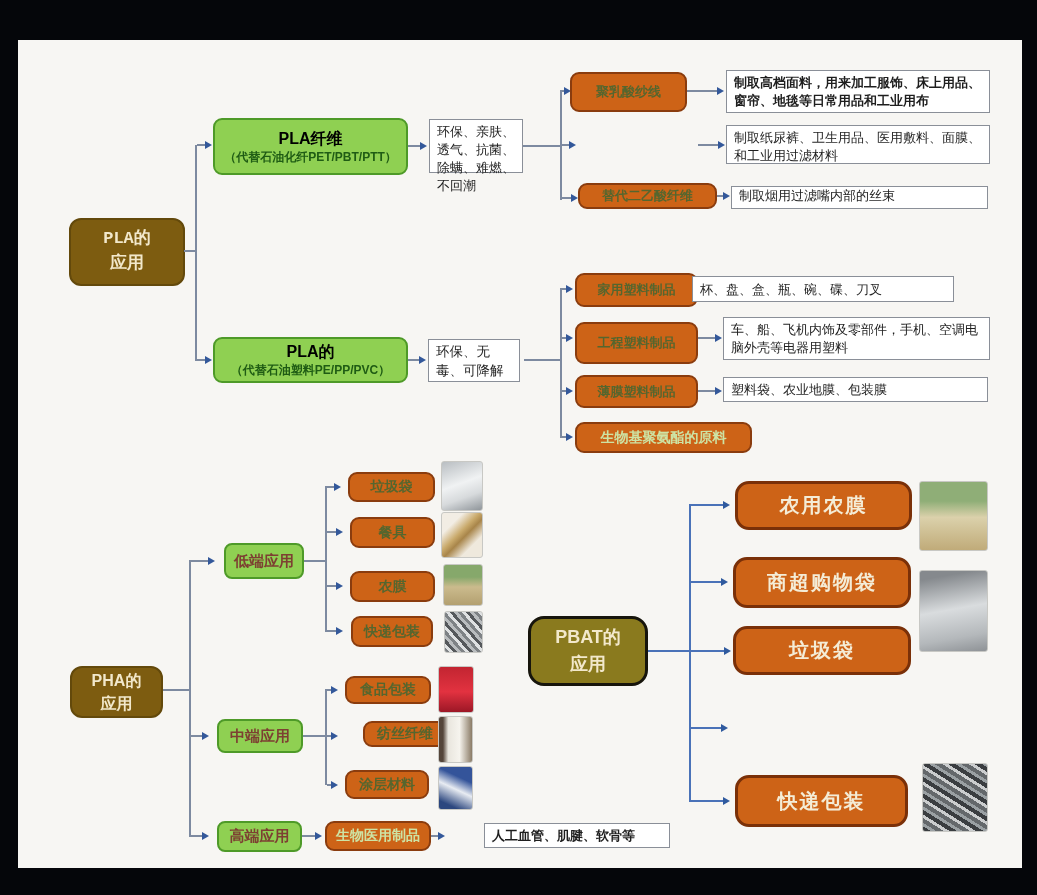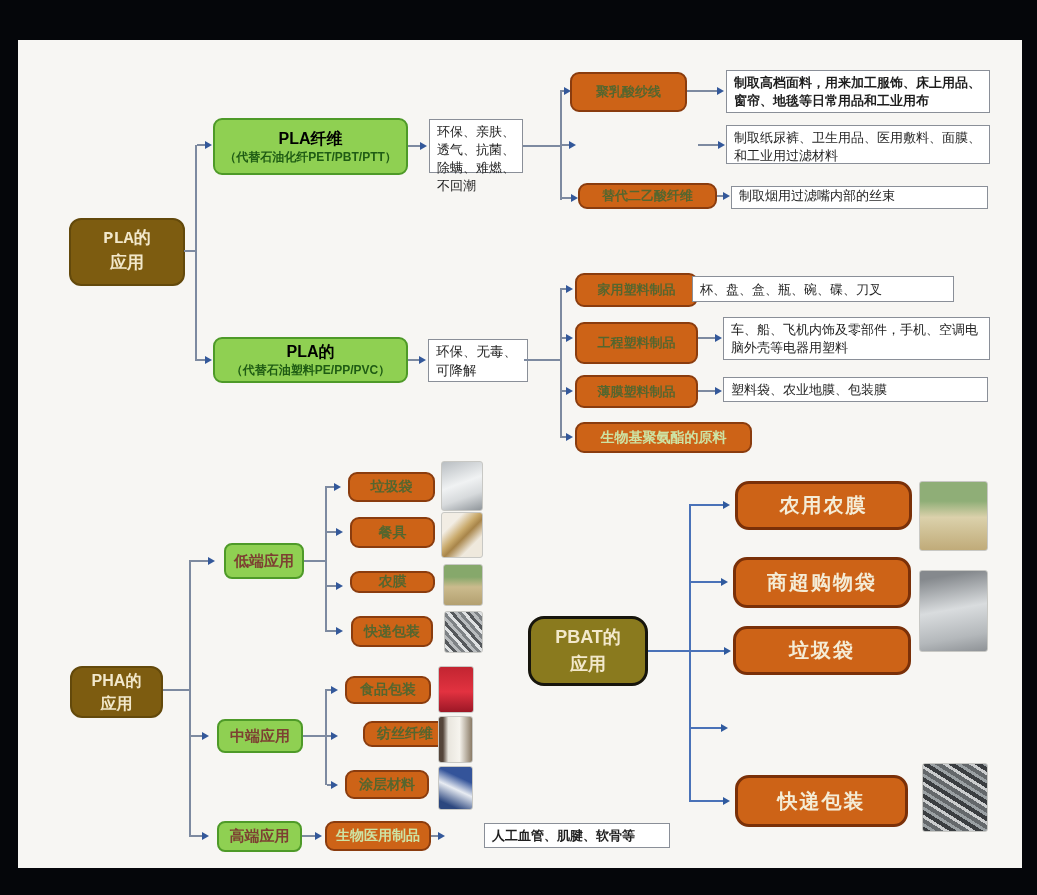--- a/index.html
+++ b/index.html
@@ -84,21 +84,21 @@
   <div class="abs hl" style="left:717px;top:195px;width:7px;"></div>
   <div class="abs ah" style="left:723px;top:192px;"></div>
   <div class="abs wbox" style="left:731px;top:186px;width:257px;height:23px;padding-top:0;">制取烟用过滤嘴内部的丝束</div>
 
   <div class="abs green" style="left:213px;top:337px;width:195px;height:46px;">
     <span class="t1">PLA的</span>
     <span class="t2">（代替石油塑料PE/PP/PVC）</span>
   </div>
   <div class="abs hl" style="left:408px;top:359px;width:12px;"></div>
   <div class="abs ah" style="left:419px;top:356px;"></div>
-  <div class="abs wbox" style="left:428px;top:339px;width:100px;height:43px;font-size:13.5px;">环保、无毒、可降解</div>
+  <div class="abs wbox" style="left:428px;top:339px;width:92px;height:43px;font-size:13.5px;">环保、无毒、可降解</div>
   <div class="abs hl" style="left:524px;top:359px;width:38px;"></div>
   <div class="abs vl" style="left:560px;top:288px;height:150px;"></div>
 
   <div class="abs hl" style="left:562px;top:288px;width:5px;"></div>
   <div class="abs ah" style="left:566px;top:285px;"></div>
   <div class="abs osm" style="left:575px;top:273px;width:123px;height:34px;">家用塑料制品</div>
   <div class="abs hl" style="left:698px;top:288px;width:21px;"></div>
   <div class="abs ah" style="left:718px;top:285px;"></div>
   <div class="abs wbox" style="left:692px;top:276px;width:262px;height:26px;padding-top:4px;">杯、盘、盒、瓶、碗、碟、刀叉</div>
 
@@ -138,21 +138,21 @@
   <div class="abs osm osm14" style="left:348px;top:472px;width:87px;height:30px;">垃圾袋</div>
   <div class="abs ph" style="left:441px;top:461px;width:42px;height:50px;background:linear-gradient(160deg,#b9bec2 0%,#f0f2f3 45%,#d7dadc 70%,#8f959a 100%);"></div>
 
   <div class="abs hl" style="left:327px;top:531px;width:10px;"></div>
   <div class="abs ah" style="left:336px;top:528px;"></div>
   <div class="abs osm osm14" style="left:350px;top:517px;width:85px;height:31px;">餐具</div>
   <div class="abs ph" style="left:441px;top:512px;width:42px;height:46px;background:linear-gradient(135deg,#f2ede4 25%,#c9a96a 45%,#a8854a 55%,#efe9dd 75%);"></div>
 
   <div class="abs hl" style="left:327px;top:585px;width:10px;"></div>
   <div class="abs ah" style="left:336px;top:582px;"></div>
-  <div class="abs osm osm14" style="left:350px;top:571px;width:85px;height:22px;">农膜</div>
+  <div class="abs osm osm14" style="left:350px;top:571px;width:85px;height:31px;">农膜</div>
   <div class="abs ph" style="left:443px;top:564px;width:40px;height:42px;background:linear-gradient(180deg,#86a86b 30%,#cbbb8d 55%,#b3a070 100%);"></div>
 
   <div class="abs hl" style="left:327px;top:630px;width:10px;"></div>
   <div class="abs ah" style="left:336px;top:627px;"></div>
   <div class="abs osm osm14" style="left:351px;top:616px;width:82px;height:31px;">快递包装</div>
   <div class="abs ph" style="left:444px;top:611px;width:39px;height:42px;background:repeating-linear-gradient(48deg,#7e8285 0 3px,#dfe1e2 3px 6px,#55585b 6px 9px,#b9bcbe 9px 12px);"></div>
 
   <div class="abs hl" style="left:191px;top:735px;width:12px;"></div>
   <div class="abs ah" style="left:202px;top:732px;"></div>
   <div class="abs greensm" style="left:217px;top:719px;width:86px;height:34px;">中端应用</div>

